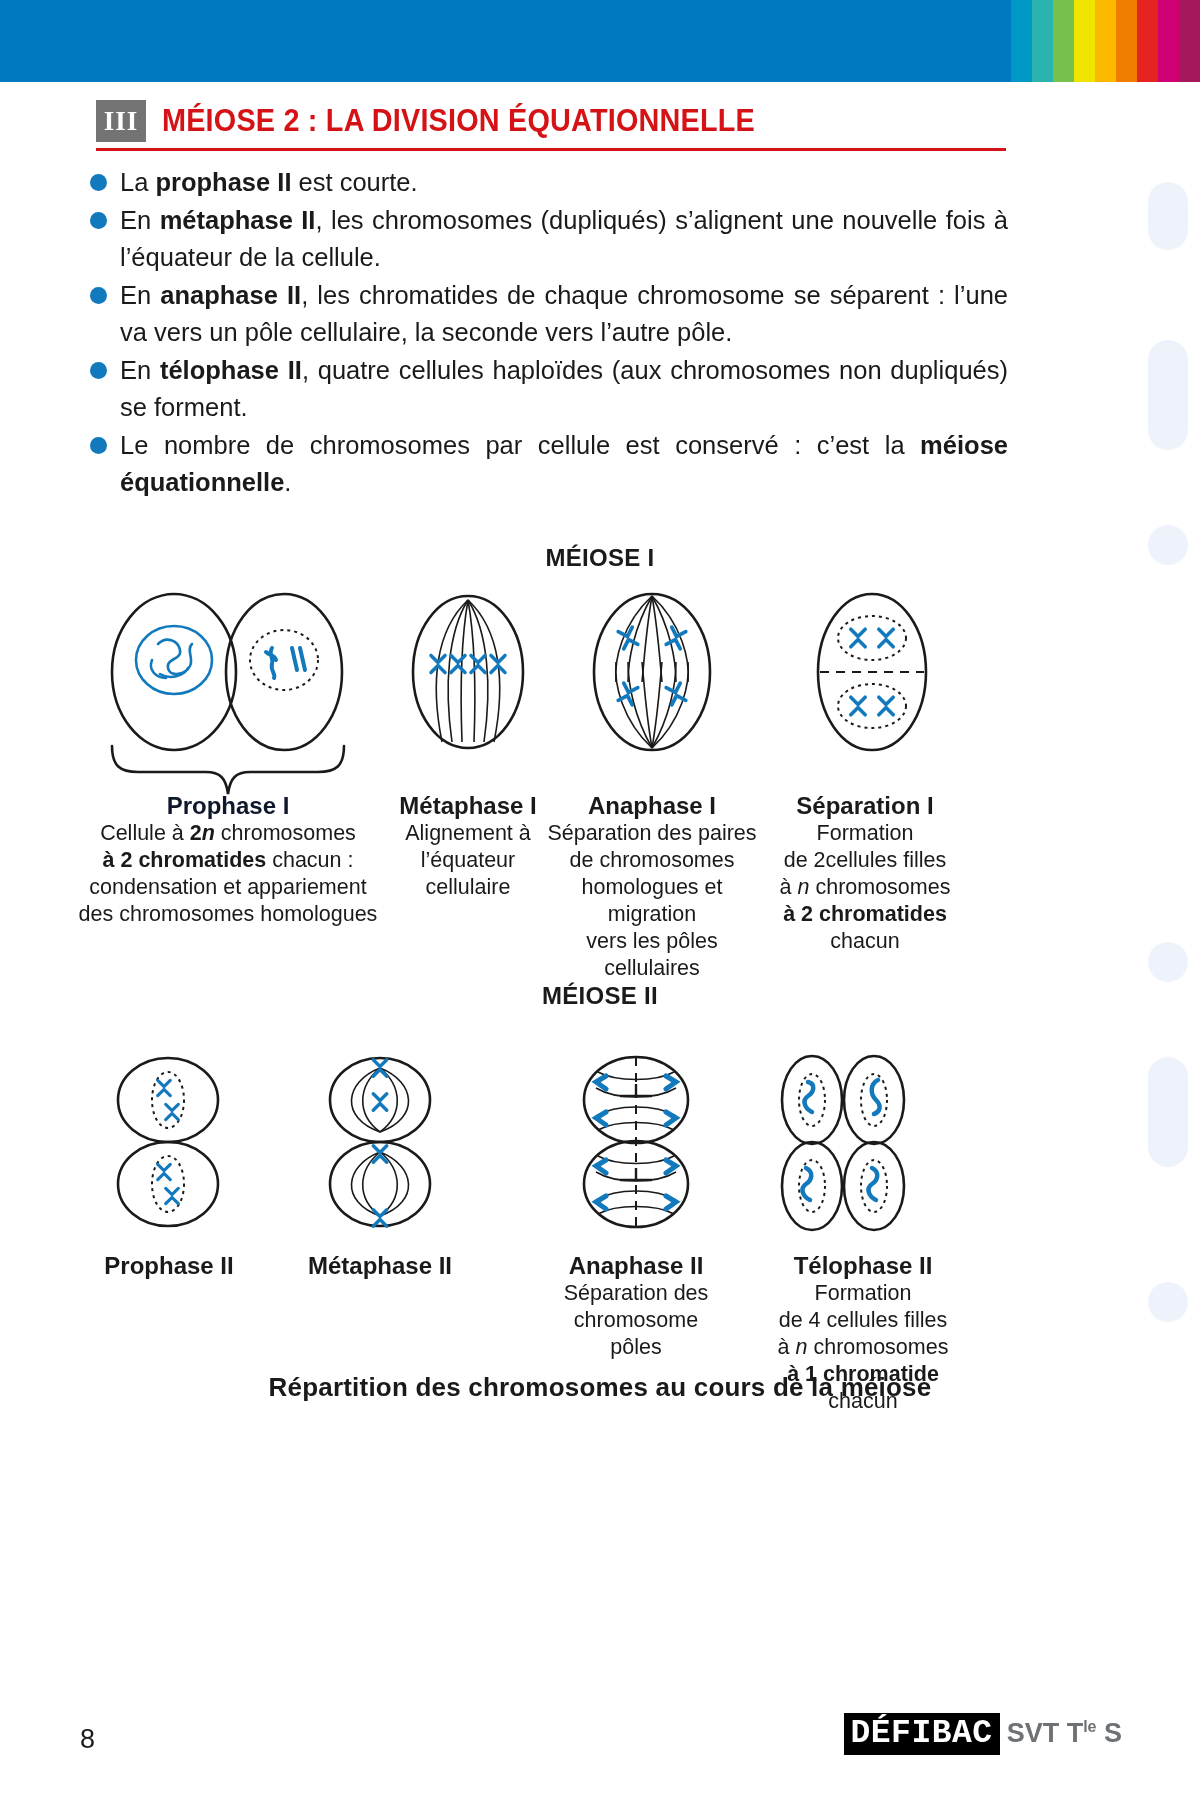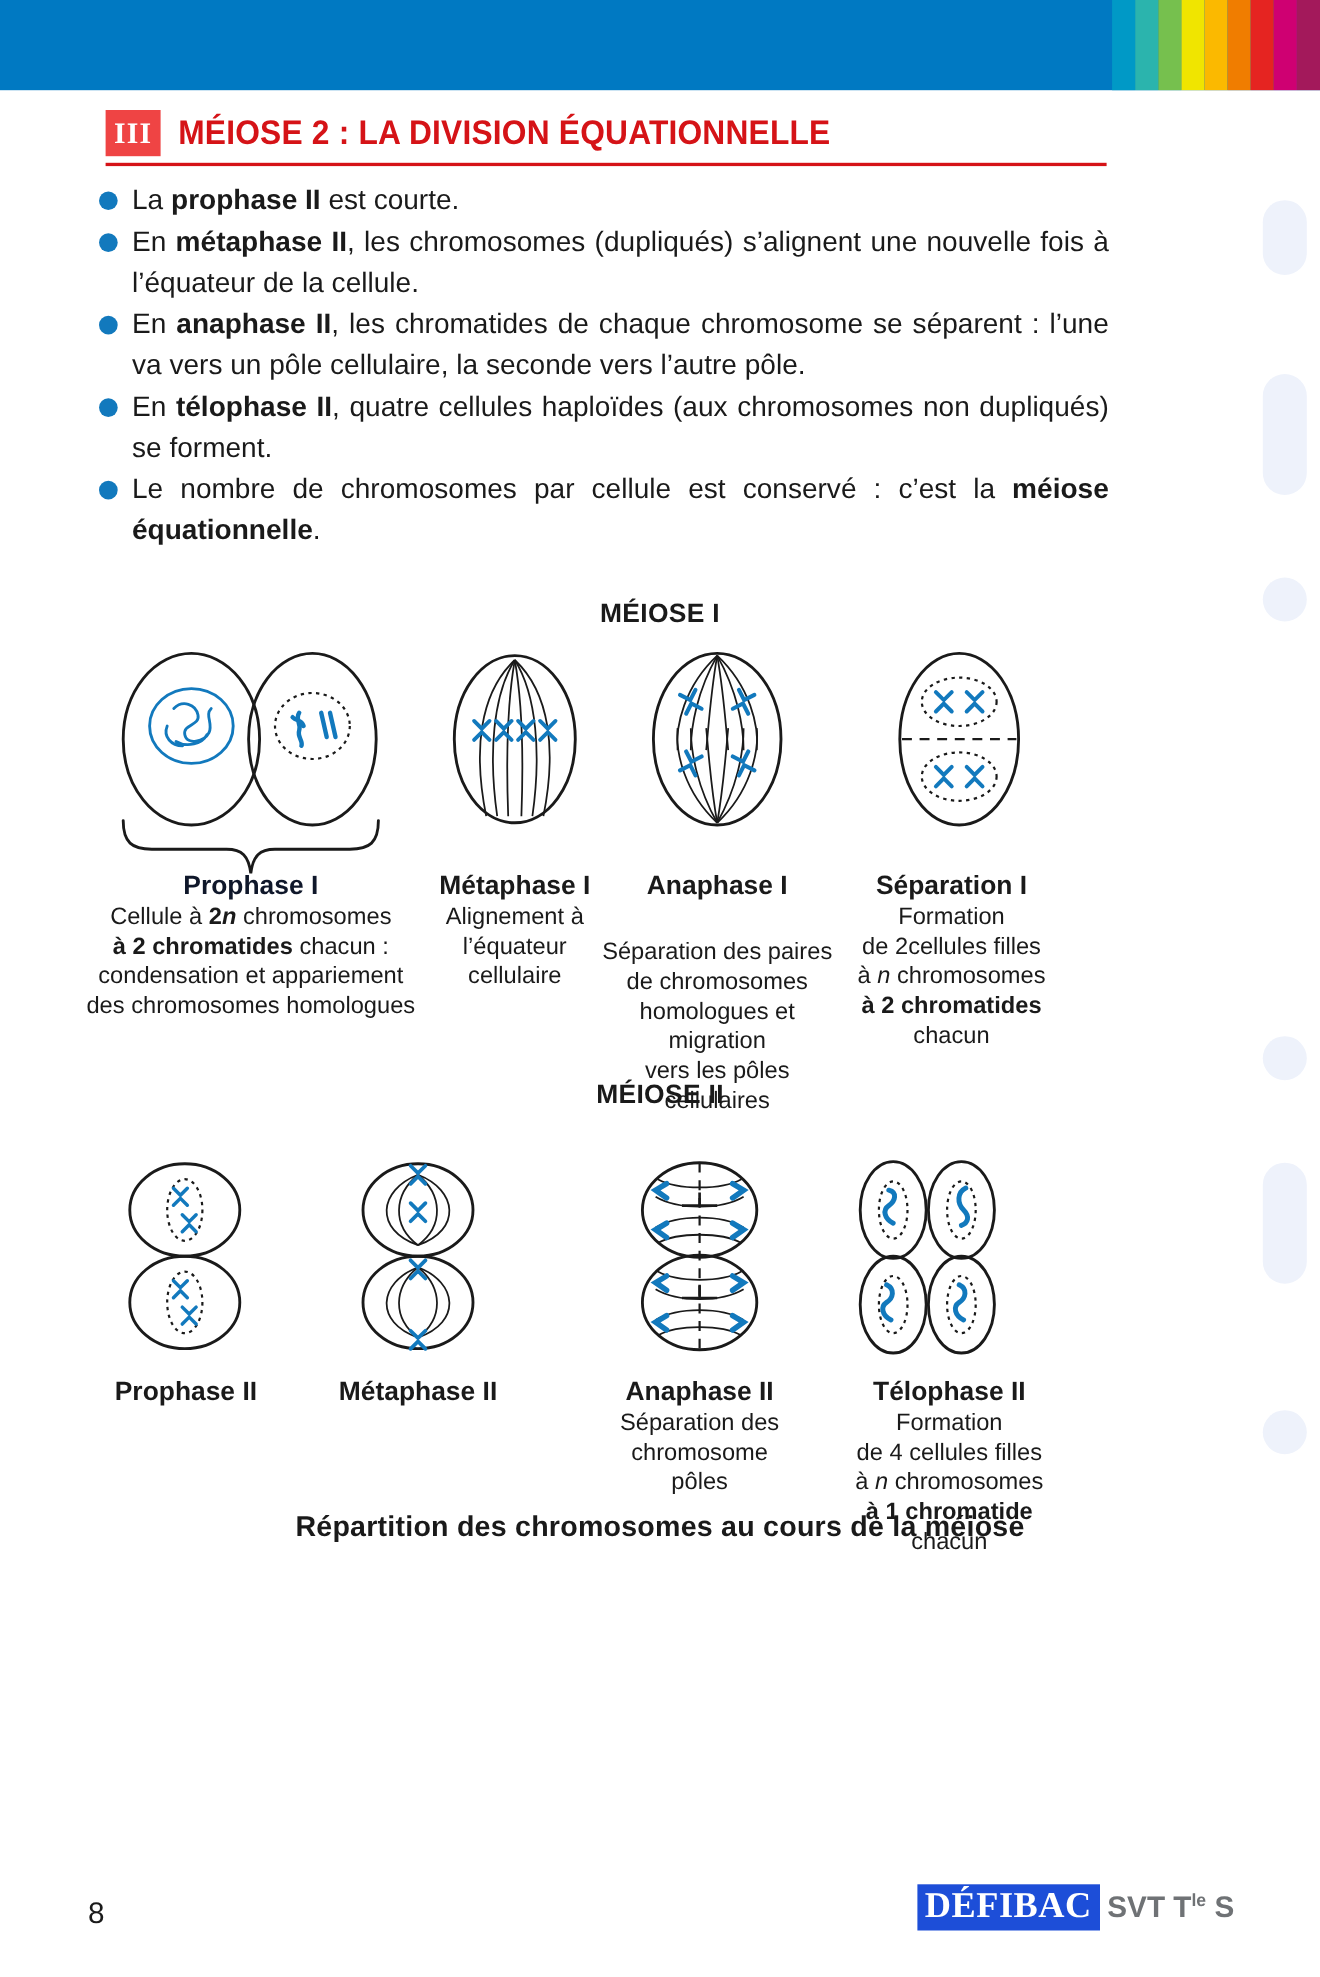--- a/index.html
+++ b/index.html
@@ -19,21 +19,21 @@
 
   
   .page { position:absolute; left:0; top:82px; width:1200px; height:1715px; }
 
   
   .tab { position:absolute; right:12px; background:#eef2fb; border-radius:22px; }
 
   
   .titlerow { position:absolute; left:96px; top:18px; width:1010px; display:flex; align-items:center; gap:16px; }
   .chapnum {
-    width:50px; height:42px; background:#ef4444; color:#ffffff;
+    width:50px; height:42px; background:#737373; color:#ffffff;
     font-weight:bold; font-size:27px; letter-spacing:1px;
     display:flex; align-items:center; justify-content:center;
     font-family:"Liberation Serif", serif;
   }
   .chaptitle {
     color:#d51317; font-weight:bold; font-size:31px; letter-spacing:0.2px;
     white-space:nowrap; transform:scaleX(0.93); transform-origin:left center;
   }
   .titlerule { position:absolute; left:96px; top:66px; width:910px; height:3px; background:#d51317; }
 
@@ -49,22 +49,22 @@
 
   .fig-caption {
     position:absolute; width:100%; text-align:center;
     font-size:24px; font-weight:bold; color:#1a1a1a; letter-spacing:0.3px;
   }
 
   
   .pagenum { position:absolute; left:80px; bottom:42px; font-size:27px; color:#1a1a1a; }
   .brand { position:absolute; right:78px; bottom:42px; display:flex; align-items:baseline; gap:7px; }
   .brand .defi {
-    font-size:33px; font-weight:bold; color:#ffffff; background:#1d4ed8;
-    padding:2px 7px 3px 7px; letter-spacing:0.5px; font-family:Liberation Serif, serif;
+    font-size:33px; font-weight:bold; color:#ffffff; background:#000000;
+    padding:2px 7px 3px 7px; letter-spacing:0.5px; font-family:Liberation Mono, monospace;
   }
   .brand .svt { font-size:27px; font-weight:bold; color:#6f7275; }
   .brand .svt sup { font-size:16px; }
 </style>
 </head>
 <body>
 
 <div class="topband"></div>
 <div class="topband-right" id="stripes">
     <div class="stripe" style="background: rgb(0, 153, 198);"></div>
@@ -258,21 +258,21 @@
       <div style="position: absolute; left: 392px; width: 152px; top: 710px; text-align: center;">
         <div style="font-weight: bold; font-size: 24px; color: rgb(26, 26, 26);">Métaphase I</div>
         <div style="font-size: 21.5px; line-height: 27px; color: rgb(26, 26, 26);">
           <div><span>Alignement à</span></div>
           <div><span>l’équateur</span></div>
           <div><span>cellulaire</span></div>
         </div>
       </div>
       <div style="position: absolute; left: 546px; width: 212px; top: 710px; text-align: center;">
         <div style="font-weight: bold; font-size: 24px; color: rgb(26, 26, 26);">Anaphase I</div>
-        <div style="font-size: 21.5px; line-height: 27px; color: rgb(26, 26, 26); margin-top: 32px;">
+        <div style="font-size: 21.5px; line-height: 27px; color: rgb(26, 26, 26);">
           <div><span>Séparation des paires</span></div>
           <div><span>de chromosomes</span></div>
           <div><span>homologues et migration</span></div>
           <div><span>vers les pôles cellulaires</span></div>
         </div>
       </div>
       <div style="position: absolute; left: 766px; width: 198px; top: 710px; text-align: center;">
         <div style="font-weight: bold; font-size: 24px; color: rgb(26, 26, 26);">Séparation I</div>
         <div style="font-size: 21.5px; line-height: 27px; color: rgb(26, 26, 26);">
           <div><span>Formation</span></div>

